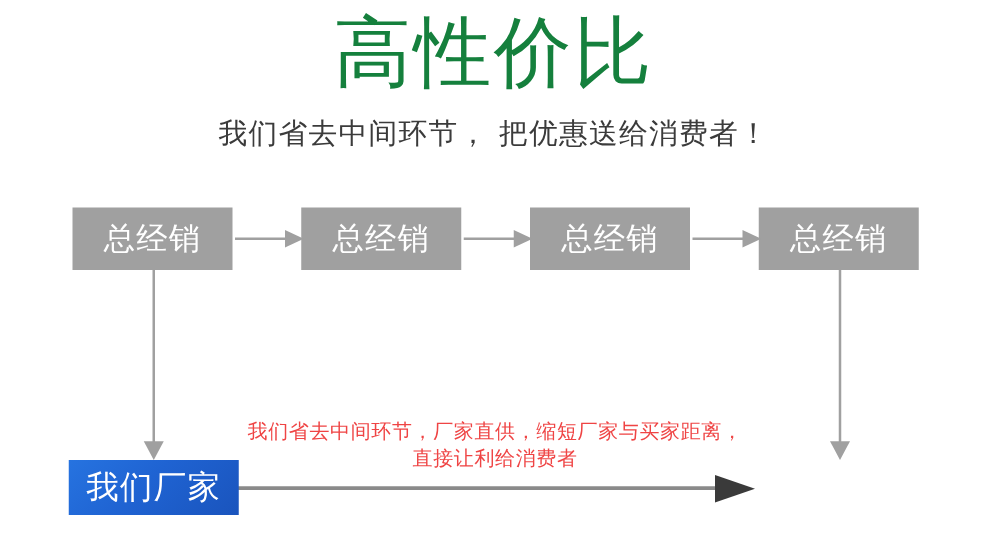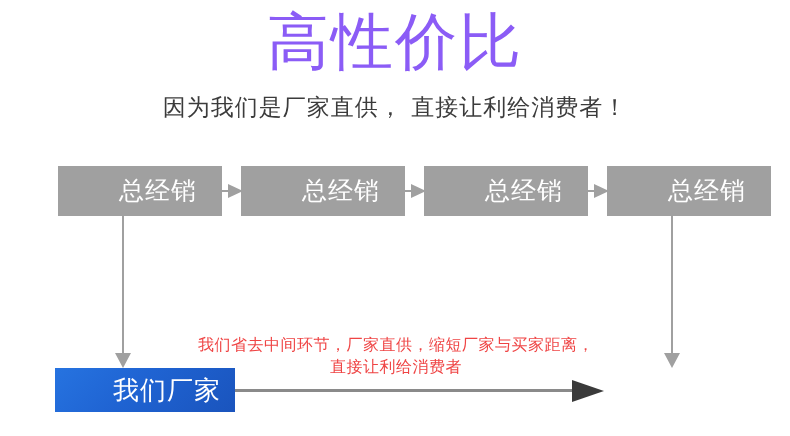--- a/index.html
+++ b/index.html
@@ -21,21 +21,21 @@
   
   .title {
     position: absolute;
     left: 0;
     top: 6px;
     width: 790px;
     text-align: center;
     font-size: 62px;
     line-height: 72px;
     letter-spacing: 2px;
-    color: #8b5cf6;
+    color: #15803d;
     font-weight: 500;
     white-space: nowrap;
   }
 
   
   .subtitle {
     position: absolute;
     left: 0;
     top: 92px;
     width: 790px;
@@ -53,21 +53,20 @@
     top: 166px;
     width: 128px;
     height: 50px;
     background: #a0a0a0;
     color: #ffffff;
     font-size: 25px;
     line-height: 50px;
     text-align: center;
     letter-spacing: 1px;
     white-space: nowrap;
-    padding-left: 36px;
   }
   #dist-0 { left: 58px; }
   #dist-1 { left: 241px; }
   #dist-2 { left: 424px; }
   #dist-3 { left: 607px; }
 
   
   .h-arrow {
     position: absolute;
     top: 183px;
@@ -143,21 +142,20 @@
     top: 368px;
     width: 136px;
     height: 44px;
     background: linear-gradient(135deg, #2673e0 0%, #1f63d2 45%, #1a54bd 100%);
     color: #ffffff;
     font-size: 26px;
     line-height: 44px;
     text-align: center;
     letter-spacing: 1px;
     white-space: nowrap;
-    padding-left: 44px;
   }
   #blue-factory  { left: 55px; }
   #blue-consumer { left: 605px; }
 
   
   #bottom-arrow {
     position: absolute;
     left: 190px;
     top: 381px;
     width: 418px;
@@ -182,21 +180,21 @@
     border-left: 32px solid #3a3a3a;
   }
 </style>
 </head>
 <body>
 
 <div id="stage">
 
   <div class="title">高性价比</div>
 
-  <div class="subtitle">因为我们是厂家直供， 直接让利给消费者！</div>
+  <div class="subtitle">我们省去中间环节， 把优惠送给消费者！</div>
 
   <div class="dist-box" id="dist-0">总经销</div>
   <div class="dist-box" id="dist-1">总经销</div>
   <div class="dist-box" id="dist-2">总经销</div>
   <div class="dist-box" id="dist-3">总经销</div>
 
   <div class="h-arrow" id="harrow-0">
     <div class="shaft"></div>
     <div class="head"></div>
   </div>

